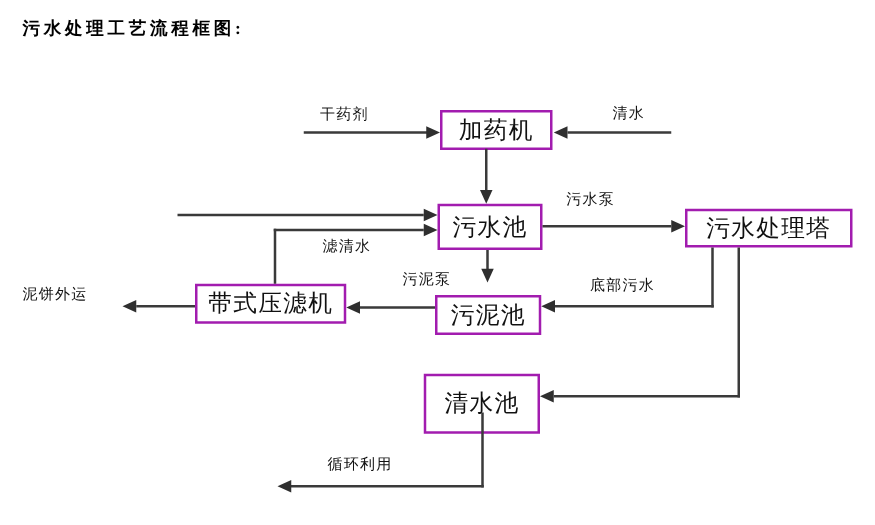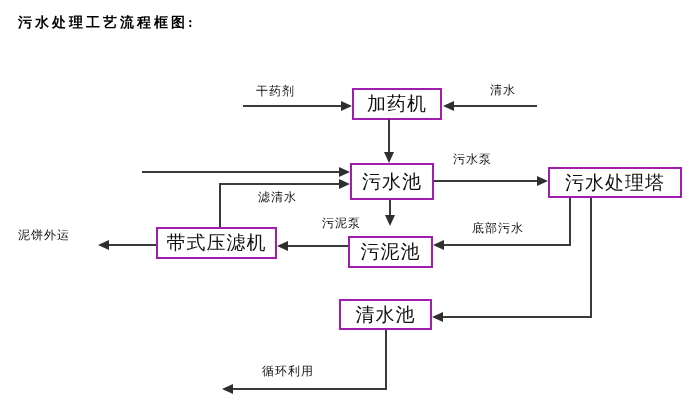--- a/index.html
+++ b/index.html
@@ -30,21 +30,21 @@
 
 <div id="canvas">
 
   <div class="title">污水处理工艺流程框图:</div>
 
   <div class="box" style="left:352px;top:88px;width:90px;height:32px;">加药机</div>
   <div class="box" style="left:350px;top:163px;width:84px;height:37px;">污水池</div>
   <div class="box" style="left:548px;top:167px;width:134px;height:31px;">污水处理塔</div>
   <div class="box" style="left:348px;top:236px;width:85px;height:32px;">污泥池</div>
   <div class="box" style="left:156px;top:227px;width:121px;height:32px;">带式压滤机</div>
-  <div class="box" style="left:339px;top:299px;width:93px;height:31px;">清水池</div>
+  <div class="box" style="left:339px;top:299px;width:93px;height:48px;">清水池</div>
 
   <div class="hline" style="left:243px;top:105px;width:99px;"></div>
   <div class="ah r" style="left:341px;top:101px;"></div>
   <div class="lbl" style="left:256px;top:83px;">干药剂</div>
 
   <div class="ah l" style="left:443px;top:101px;"></div>
   <div class="hline" style="left:454px;top:105px;width:83px;"></div>
   <div class="lbl" style="left:478px;top:82px;margin-left:12px;">清水</div>
 
   <div class="vline" style="left:388px;top:119px;height:34px;"></div>

